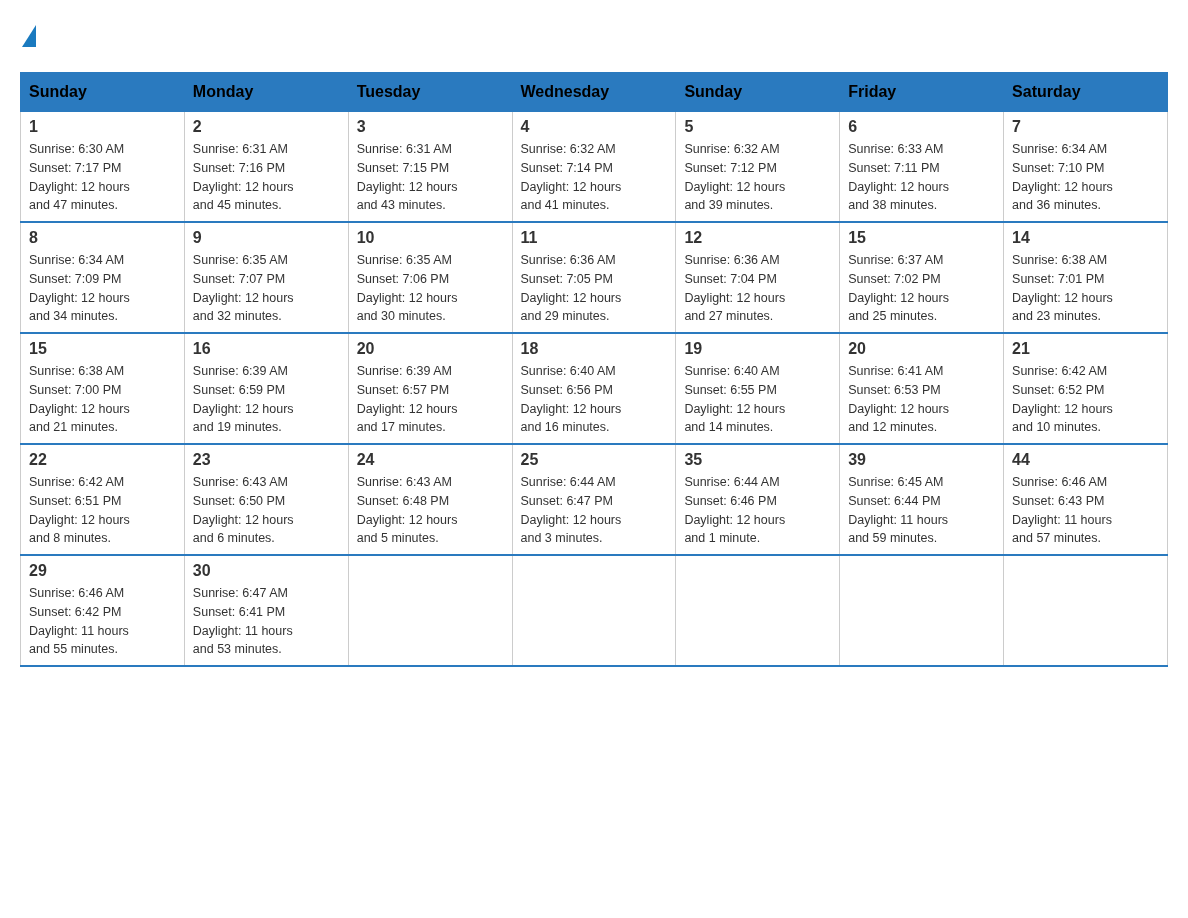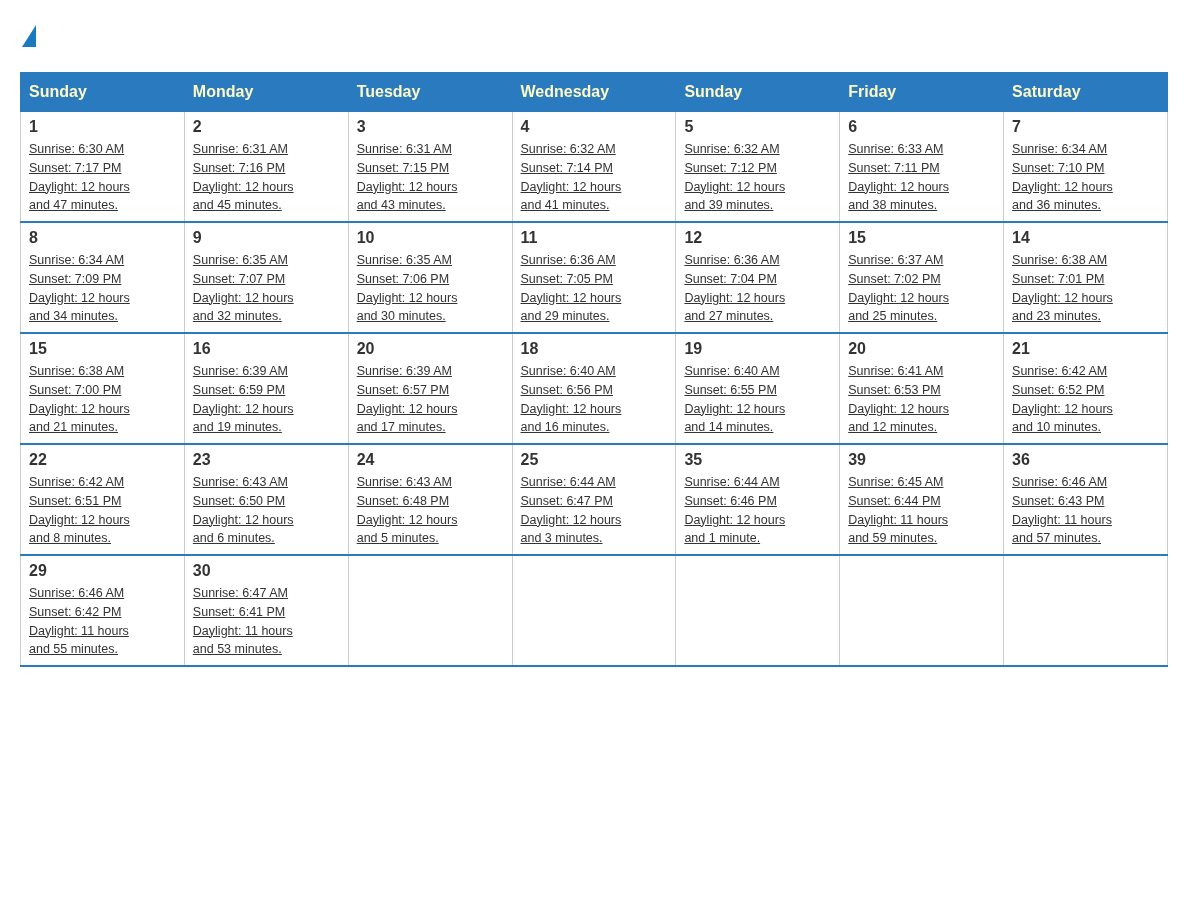--- a/index.html
+++ b/index.html
@@ -48,21 +48,21 @@
     .location {
       font-size: 22px;
       color: #333;
     }
     table {
       width: 100%;
       border-collapse: collapse;
     }
     thead th {
       background-color: #2a7abf;
-      color: #fef9c3;
+      color: #000000;
       font-size: 16px;
       font-weight: bold;
       padding: 10px 8px;
       text-align: left;
       border: 1px solid #2a7abf;
     }
     tbody td {
       border: 1px solid #ccc;
       vertical-align: top;
       padding: 6px 8px;
@@ -74,21 +74,20 @@
     .day-number {
       font-size: 16px;
       font-weight: bold;
       display: block;
       margin-bottom: 4px;
     }
     .day-info {
       font-size: 12.5px;
       line-height: 1.5;
       color: #333;
-      text-decoration: underline;
     }
     tbody tr {
       border-bottom: 2px solid #2a7abf;
     }
     .empty-cell {
       background: #fff;
     }
   </style>
 </head>
 <body>
@@ -228,21 +227,21 @@
       </td>
         <td>
         <span class="day-number">35</span>
         <span class="day-info">Sunrise: 6:44 AM<br>Sunset: 6:46 PM<br>Daylight: 12 hours<br>and 1 minute.</span>
       </td>
         <td>
         <span class="day-number">39</span>
         <span class="day-info">Sunrise: 6:45 AM<br>Sunset: 6:44 PM<br>Daylight: 11 hours<br>and 59 minutes.</span>
       </td>
         <td>
-        <span class="day-number">36</span>
+        <span class="day-number">44</span>
         <span class="day-info">Sunrise: 6:46 AM<br>Sunset: 6:43 PM<br>Daylight: 11 hours<br>and 57 minutes.</span>
       </td>
       </tr>
       <tr>
         <td>
         <span class="day-number">29</span>
         <span class="day-info">Sunrise: 6:46 AM<br>Sunset: 6:42 PM<br>Daylight: 11 hours<br>and 55 minutes.</span>
       </td>
         <td>
         <span class="day-number">30</span>

